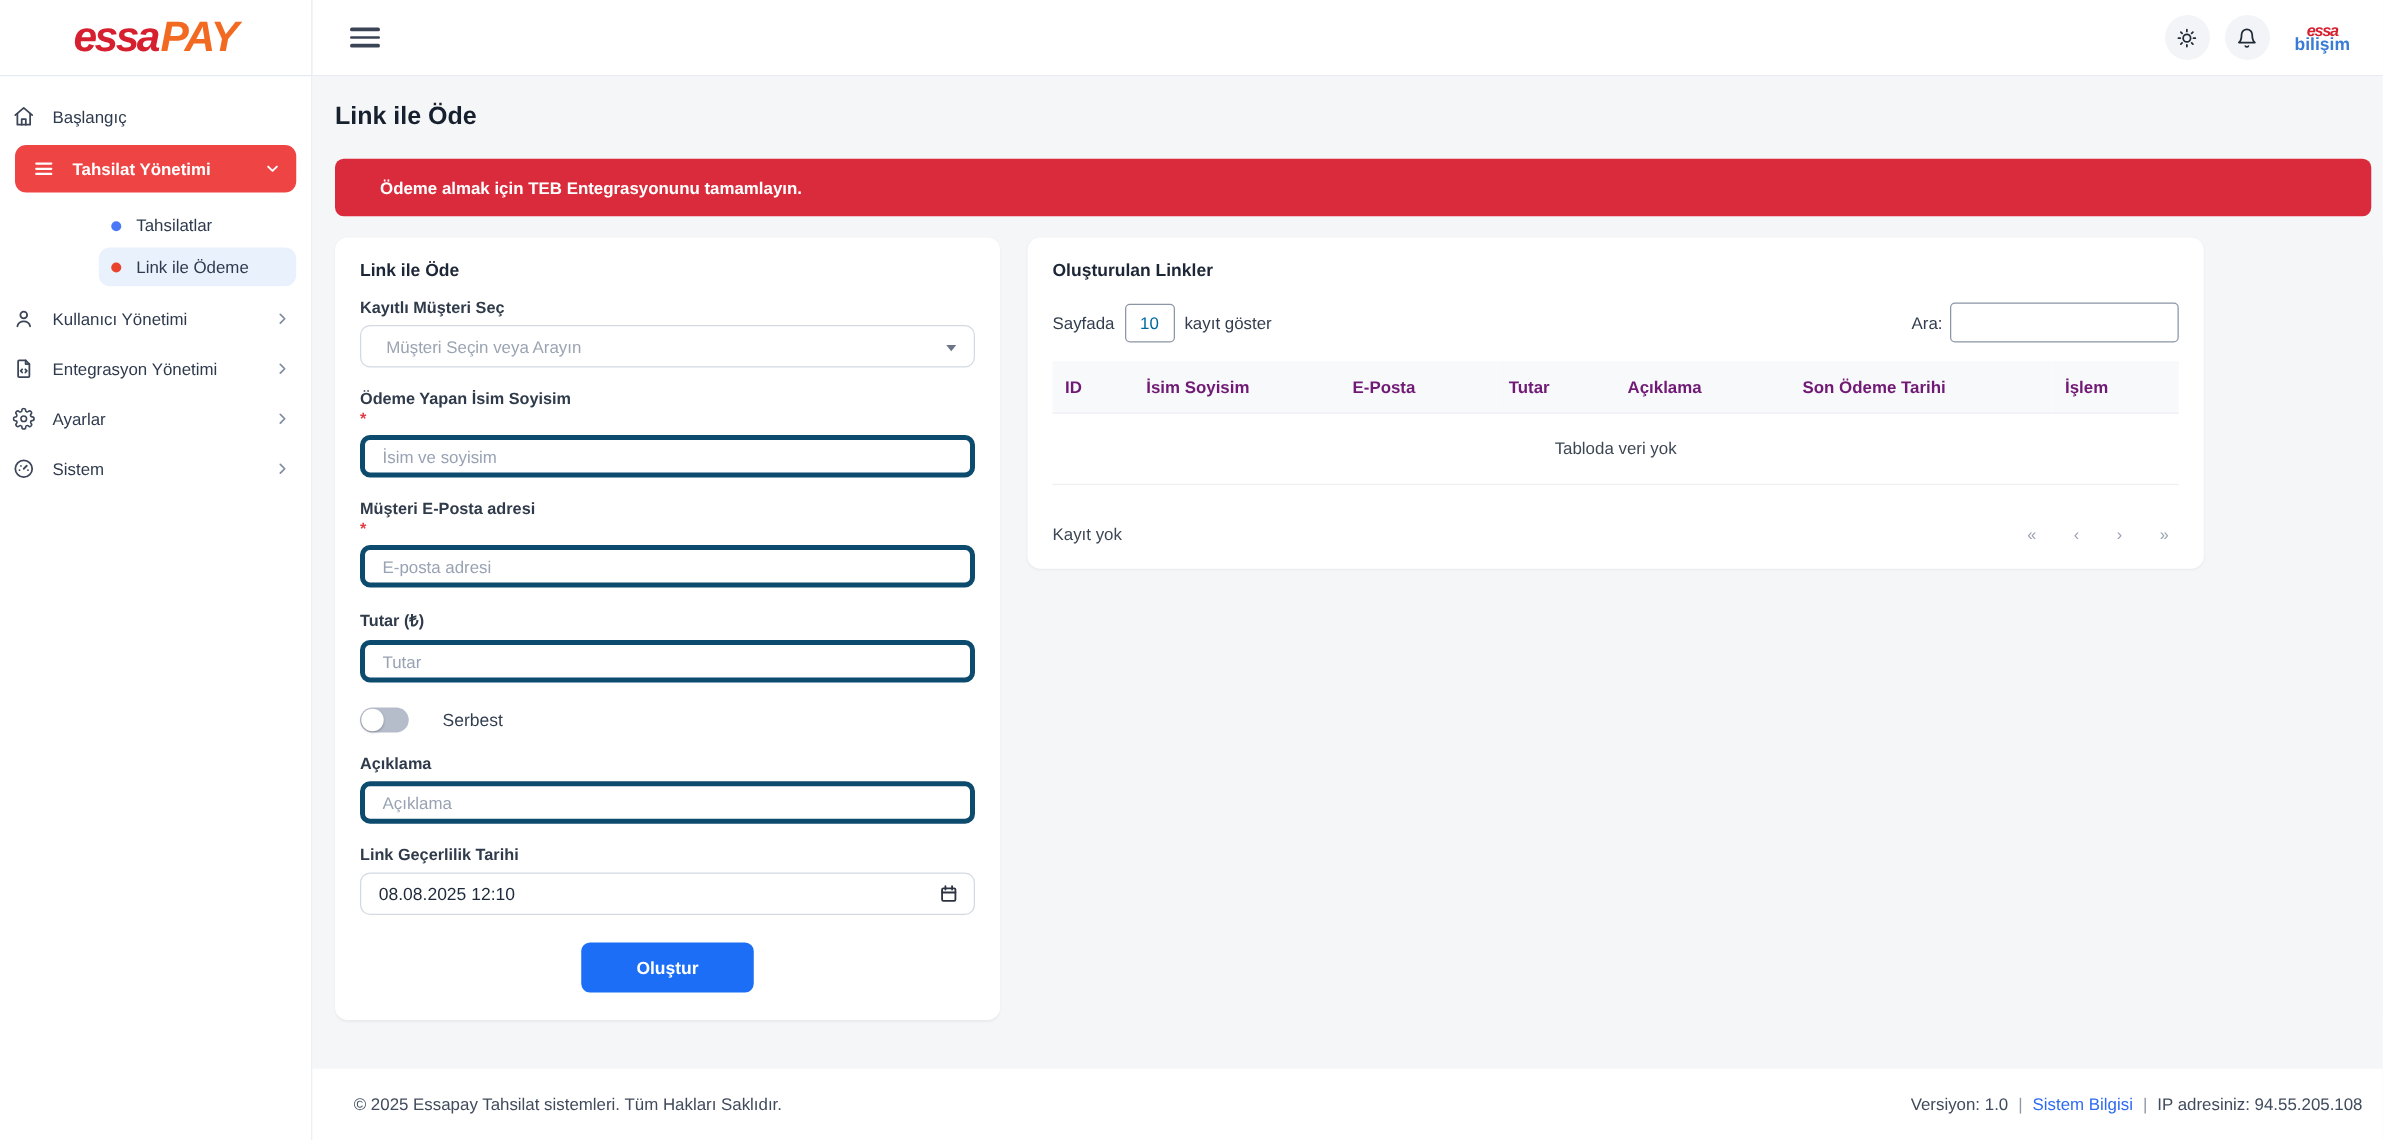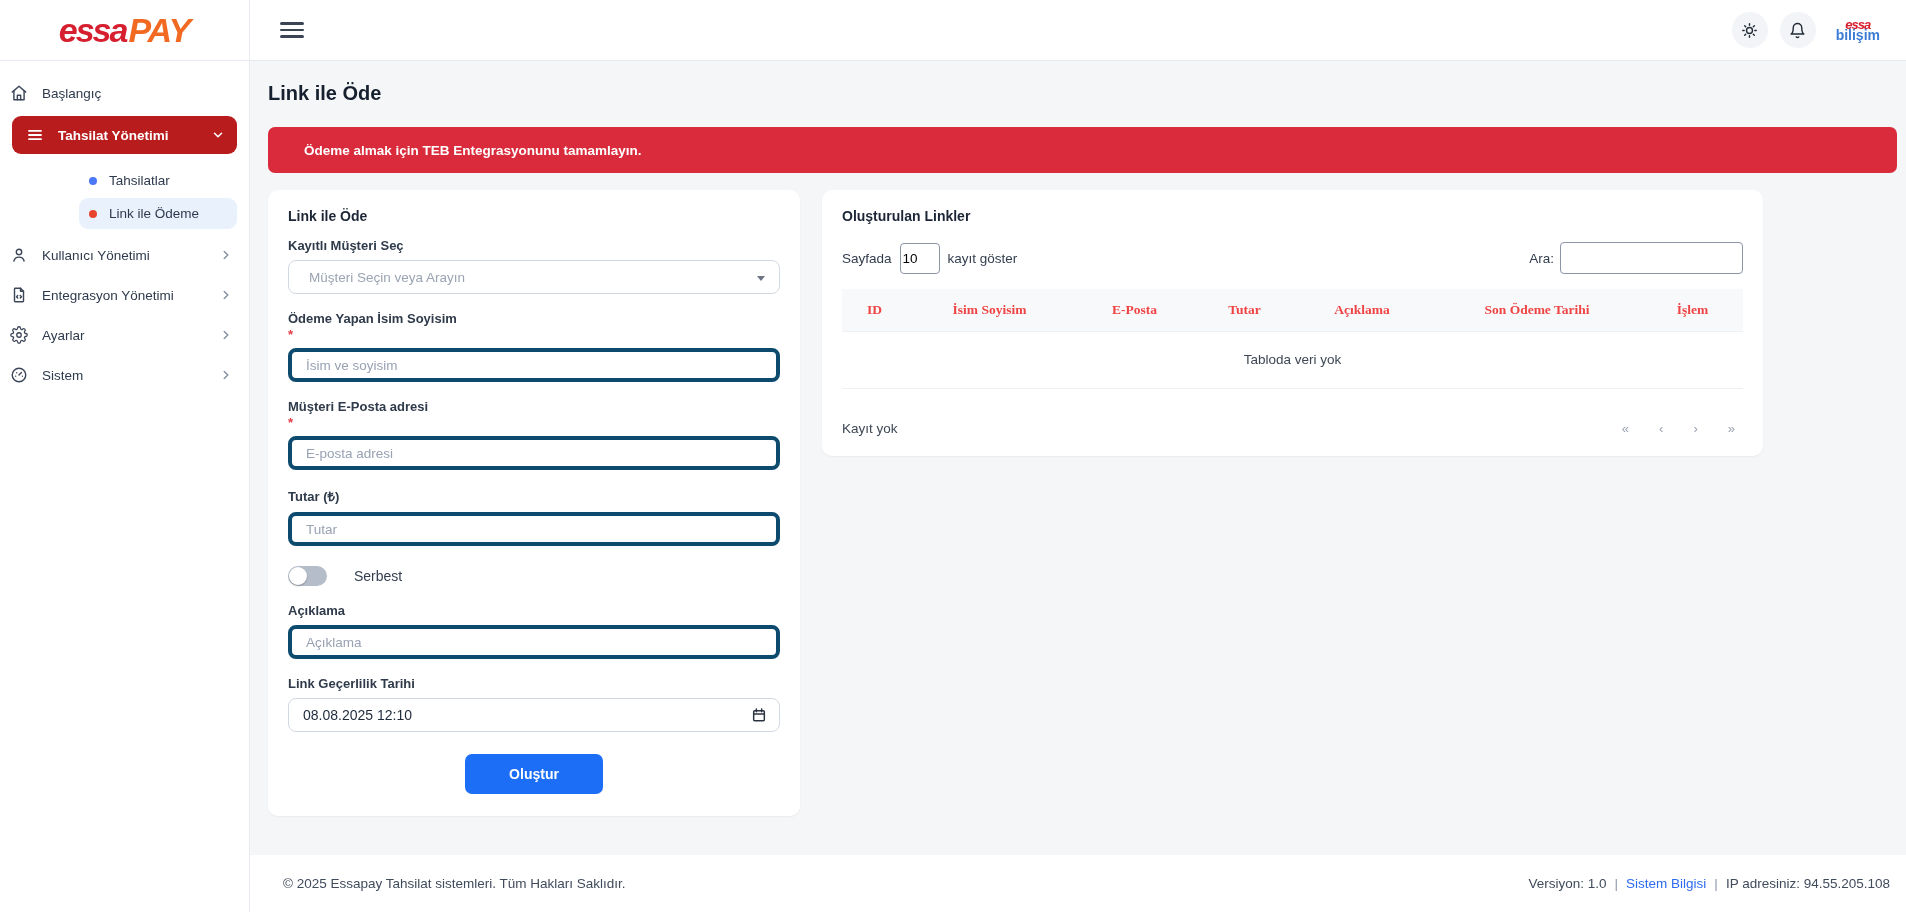--- a/index.html
+++ b/index.html
@@ -39,21 +39,21 @@
     position:absolute; top:61px; left:0; bottom:0; width:250px;
     background:#fff; border-right:1px solid #e7eaf0; padding-top:12px;
   }
   .side-item {
     display:flex; align-items:center; gap:14px;
     padding:11px 16px 11px 10px; font-size:13.5px; font-weight:500; color:#2e3a4d; cursor:pointer;
   }
   .side-item .s-icon { width:18px; height:18px; color:#3c4658; flex:0 0 18px; }
   .side-item .chev { margin-left:auto; color:#828da0; width:14px; height:14px; }
   .side-item.active-parent {
-    background:#b91c1c; color:#fff; border-radius:9px;
+    background:#ef4444; color:#fff; border-radius:9px;
     margin:3px 12px; padding:10px 12px 10px 14px; font-weight:700;
   }
   .side-item.active-parent .s-icon, .side-item.active-parent .chev { color:#fff; }
   .submenu { padding:6px 0 4px;margin-left:32px; }
   .sub-item {
     display:flex; align-items:center; gap:12px;
     margin:2px 12px 2px 47px; padding:8px 10px; border-radius:9px;
     font-size:13.5px; font-weight:500; color:#2e3a4d; cursor:pointer;
   }
   .sub-item.active { background:#e9f1fd; }
@@ -117,33 +117,33 @@
     width:138px; height:40px; border:none; border-radius:7px; background:#1b6ef5;
     color:#fff; font-size:14px; font-weight:700; cursor:pointer;
     font-family:"Liberation Sans", sans-serif;
   }
 
   
   .links-card { width:941px; padding:18px 20px 20px; }
   .controls { display:flex; align-items:center; margin-top:18px; font-size:13.5px; color:#323d4e; }
   .page-size-input {
     width:40px; height:31px; border:1px solid #8b95a5; border-radius:4px; margin:0 8px;
-    text-align:left; font-size:13.5px; color:#000000; outline:none;
+    text-align:center; font-size:13.5px; color:#0369a1; outline:none;
     font-family:"Liberation Sans", sans-serif;
   }
   .search-wrap { margin-left:auto; display:flex; align-items:center; gap:6px; }
   .search-input {
     width:183px; height:32px; border:1px solid #8b95a5; border-radius:4px;
     padding:0 8px; font-size:13.5px; outline:none;
     font-family:"Liberation Sans", sans-serif;
   }
   table.links-table { width:100%; border-collapse:collapse; margin-top:15px; font-size:13.5px; }
   .links-table th {
-    background:#f8f9fb; text-align:center; font-weight:700; color:#ef4444;
-    padding:13px 10px; border-bottom:1px solid #eef0f3;font-family:Liberation Serif, serif;
+    background:#f8f9fb; text-align:left; font-weight:700; color:#701a75;
+    padding:13px 10px; border-bottom:1px solid #eef0f3;
   }
   .links-table td.empty-cell {
     text-align:center; color:#3d4754; padding:20px 10px 21px;
     border-bottom:1px solid #eef0f3;
   }
   .table-foot { margin-top:32px; display:flex; align-items:center; justify-content:space-between; }
   .records-text { font-size:13.5px; color:#3d4754; }
   .pagination { display:flex; gap:30px; padding-right:8px; }
   .pagination span { color:#9aa3b1; font-size:13px; cursor:pointer; }
 

